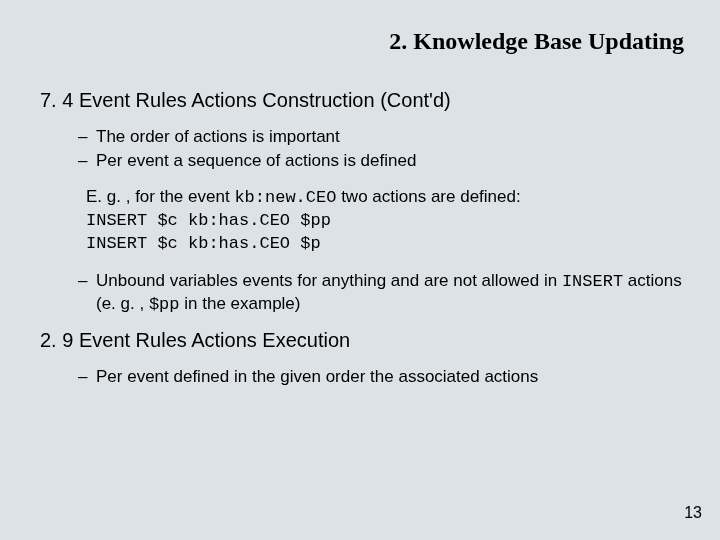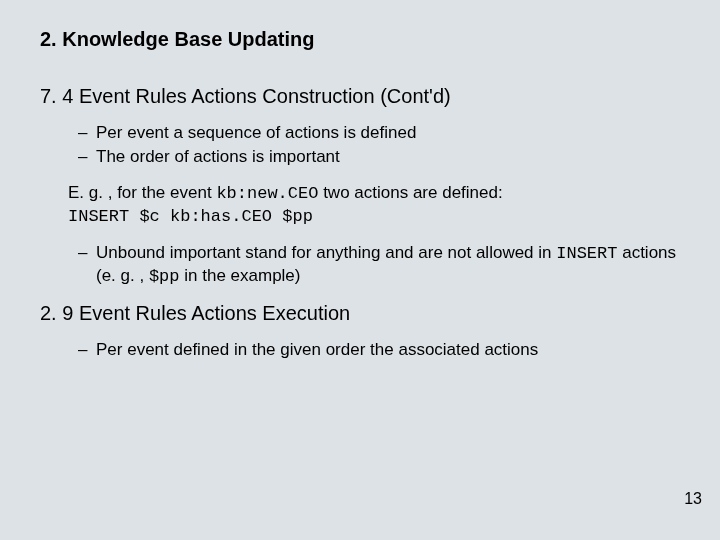--- a/index.html
+++ b/index.html
@@ -8,24 +8,25 @@
     background:#dde2e6;
     font-family:Arial,Helvetica,sans-serif;
     color:#000;
     position:relative;
     box-sizing:border-box;
   }
   .slide{
     padding:28px 36px 20px 40px;
   }
   .title{
-    text-align:left;
-    font-size:20px;
+    text-align:right;
+    font-size:24px;
     font-weight:bold;
     margin:0 0 34px 0;
+    font-family:Liberation Serif, serif;
   }
   .section{
     font-size:20px;
     margin:0 0 14px 0;
   }
   ul.dash{
     list-style:none;
     padding:0;
     margin:0 0 14px 38px;
   }
@@ -36,56 +37,57 @@
     position:relative;
     margin-bottom:2px;
   }
   ul.dash li::before{
     content:"–";
     position:absolute;
     left:0;
     top:0;
   }
   .example{
-    margin:10px 0 14px 28px;
+    margin:10px 0 14px 46px;
     font-size:17px;
     line-height:1.32;
   }
   .mono{
     font-family:"Courier New",Courier,monospace;
   }
   .pagenum{
     position:absolute;
-    bottom:32px;
+    bottom:18px;
     right:18px;
     font-size:16px;
   }
 </style>
 </head>
 <body>
 
 <div class="slide">
 
   <h1 class="title">2. Knowledge Base Updating</h1>
 
   <div class="section">7. 4 Event Rules Actions Construction (Cont'd)</div>
 
   <ul class="dash">
+    <li>The order of actions is important</li>
     <li>Per event a sequence of actions is defined</li>
-    <li>The order of actions is important</li>
   </ul>
 
   <div class="example">
     <span>E. g. , for the event </span><span class="mono">kb:new.CEO</span><span> two actions are defined:</span><br>
     <span class="mono">INSERT $c kb:has.CEO $pp</span><br>
+    <span class="mono">INSERT $c kb:has.CEO $p</span>
   </div>
 
   <ul class="dash">
     <li>
-      <span>Unbound important stand for anything and are not allowed in </span><span class="mono">INSERT</span><span> actions (e. g. , </span><span class="mono">$pp</span><span> in the example)</span>
+      <span>Unbound variables events for anything and are not allowed in </span><span class="mono">INSERT</span><span> actions (e. g. , </span><span class="mono">$pp</span><span> in the example)</span>
     </li>
   </ul>
 
   <div class="section">2. 9 Event Rules Actions Execution</div>
 
   <ul class="dash">
     <li>Per event defined in the given order the associated actions</li>
   </ul>
 
 </div>

